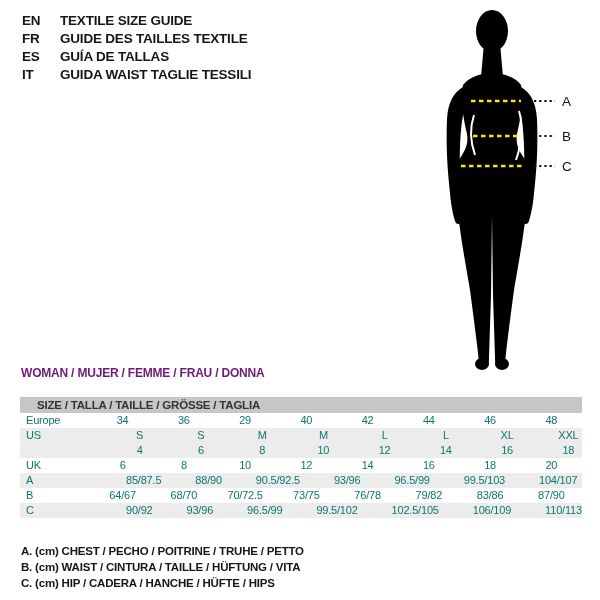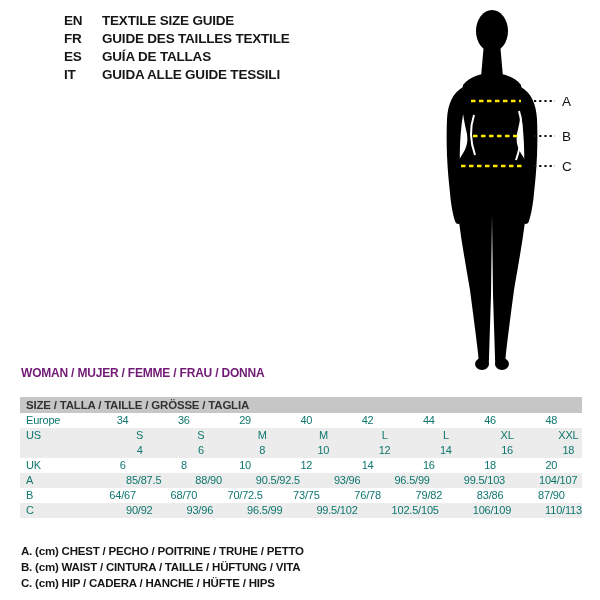--- a/index.html
+++ b/index.html
@@ -2,49 +2,49 @@
 <html><head>
 <meta charset="utf-8">
 <style>
   html,body{margin:0;padding:0;}
   body{
     width:600px;height:600px;position:relative;background:#ffffff;
     font-family:"Liberation Sans", sans-serif;color:#1a1a1a;overflow:hidden;
   }
   
   .lang-list{position:absolute;left:22px;top:12px;font-size:13.5px;font-weight:700;
-    letter-spacing:-0.2px;line-height:18px;color:#161616;margin-left:42px;}
+    letter-spacing:-0.2px;line-height:18px;color:#161616;}
   .lang-row{white-space:nowrap;}
   .lang-code{display:inline-block;width:38px;}
   
   .figure-wrap{position:absolute;left:417px;top:5px;width:165px;height:366px;}
   
   .category-title{position:absolute;left:21px;top:366px;font-size:12px;font-weight:700;
     letter-spacing:-0.2px;color:#701a75;}
   
   .size-table{position:absolute;left:20px;top:397px;width:562px;}
   .thead{height:16px;line-height:16px;background:#c6c6c6;color:#333333;
-    font-size:11.5px;font-weight:700;padding-left:6px;letter-spacing:-0.2px;box-sizing:border-box;}
+    font-size:11.5px;font-weight:700;padding-left:17px;letter-spacing:-0.2px;box-sizing:border-box;}
   .trow{display:flex;height:15px;line-height:15px;font-size:11px;color:#0f766e;
     letter-spacing:-0.2px;align-items:flex-end;}
   .trow.shaded{background:#ececec;gap:34px;}
   .tlabel{width:72px;padding-left:6px;box-sizing:border-box;text-align:left;flex:none;}
   .tcell{flex:1 1 0;text-align:center;}
   
   .legend{position:absolute;left:21px;top:543px;font-size:11.5px;font-weight:700;
     line-height:16px;letter-spacing:-0.2px;color:#161616;}
 </style>
 </head>
 <body>
 
 <div class="lang-list">
     <div class="lang-row"><span class="lang-code">EN</span><span>TEXTILE SIZE GUIDE</span></div>
     <div class="lang-row"><span class="lang-code">FR</span><span>GUIDE DES TAILLES TEXTILE</span></div>
     <div class="lang-row"><span class="lang-code">ES</span><span>GUÍA DE TALLAS</span></div>
-    <div class="lang-row"><span class="lang-code">IT</span><span>GUIDA ALLE GUIDE TESSILI</span></div>
+    <div class="lang-row"><span class="lang-code">IT</span><span>GUIDA WAIST TAGLIE TESSILI</span></div>
   </div>
 
 <div class="figure-wrap">
   <svg width="165" height="366" viewBox="0 0 165 366" xmlns="http://www.w3.org/2000/svg">
     <g fill="#000000">
 
       <ellipse cx="75" cy="26" rx="16" ry="21"></ellipse>
 
       <path d="M67,38 L83,38 L86,72 L64,72 Z"></path>
 

